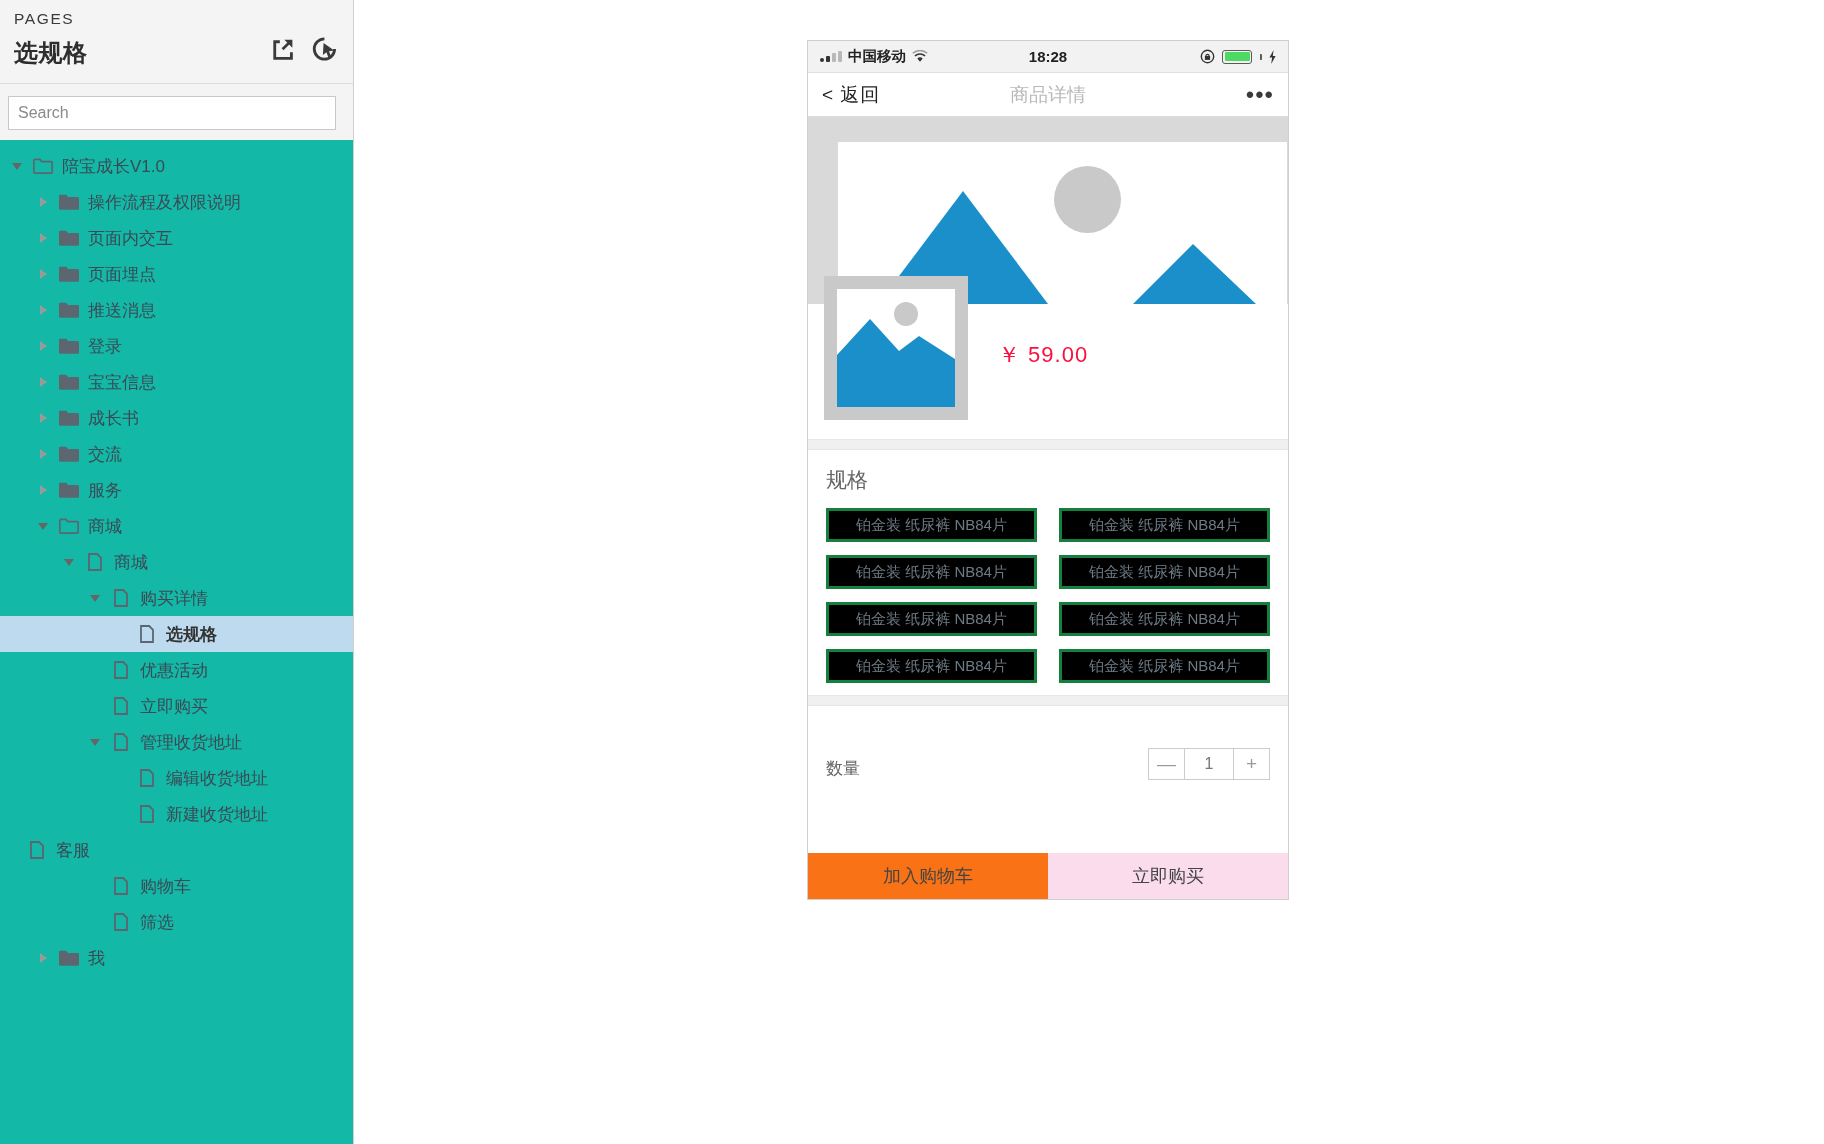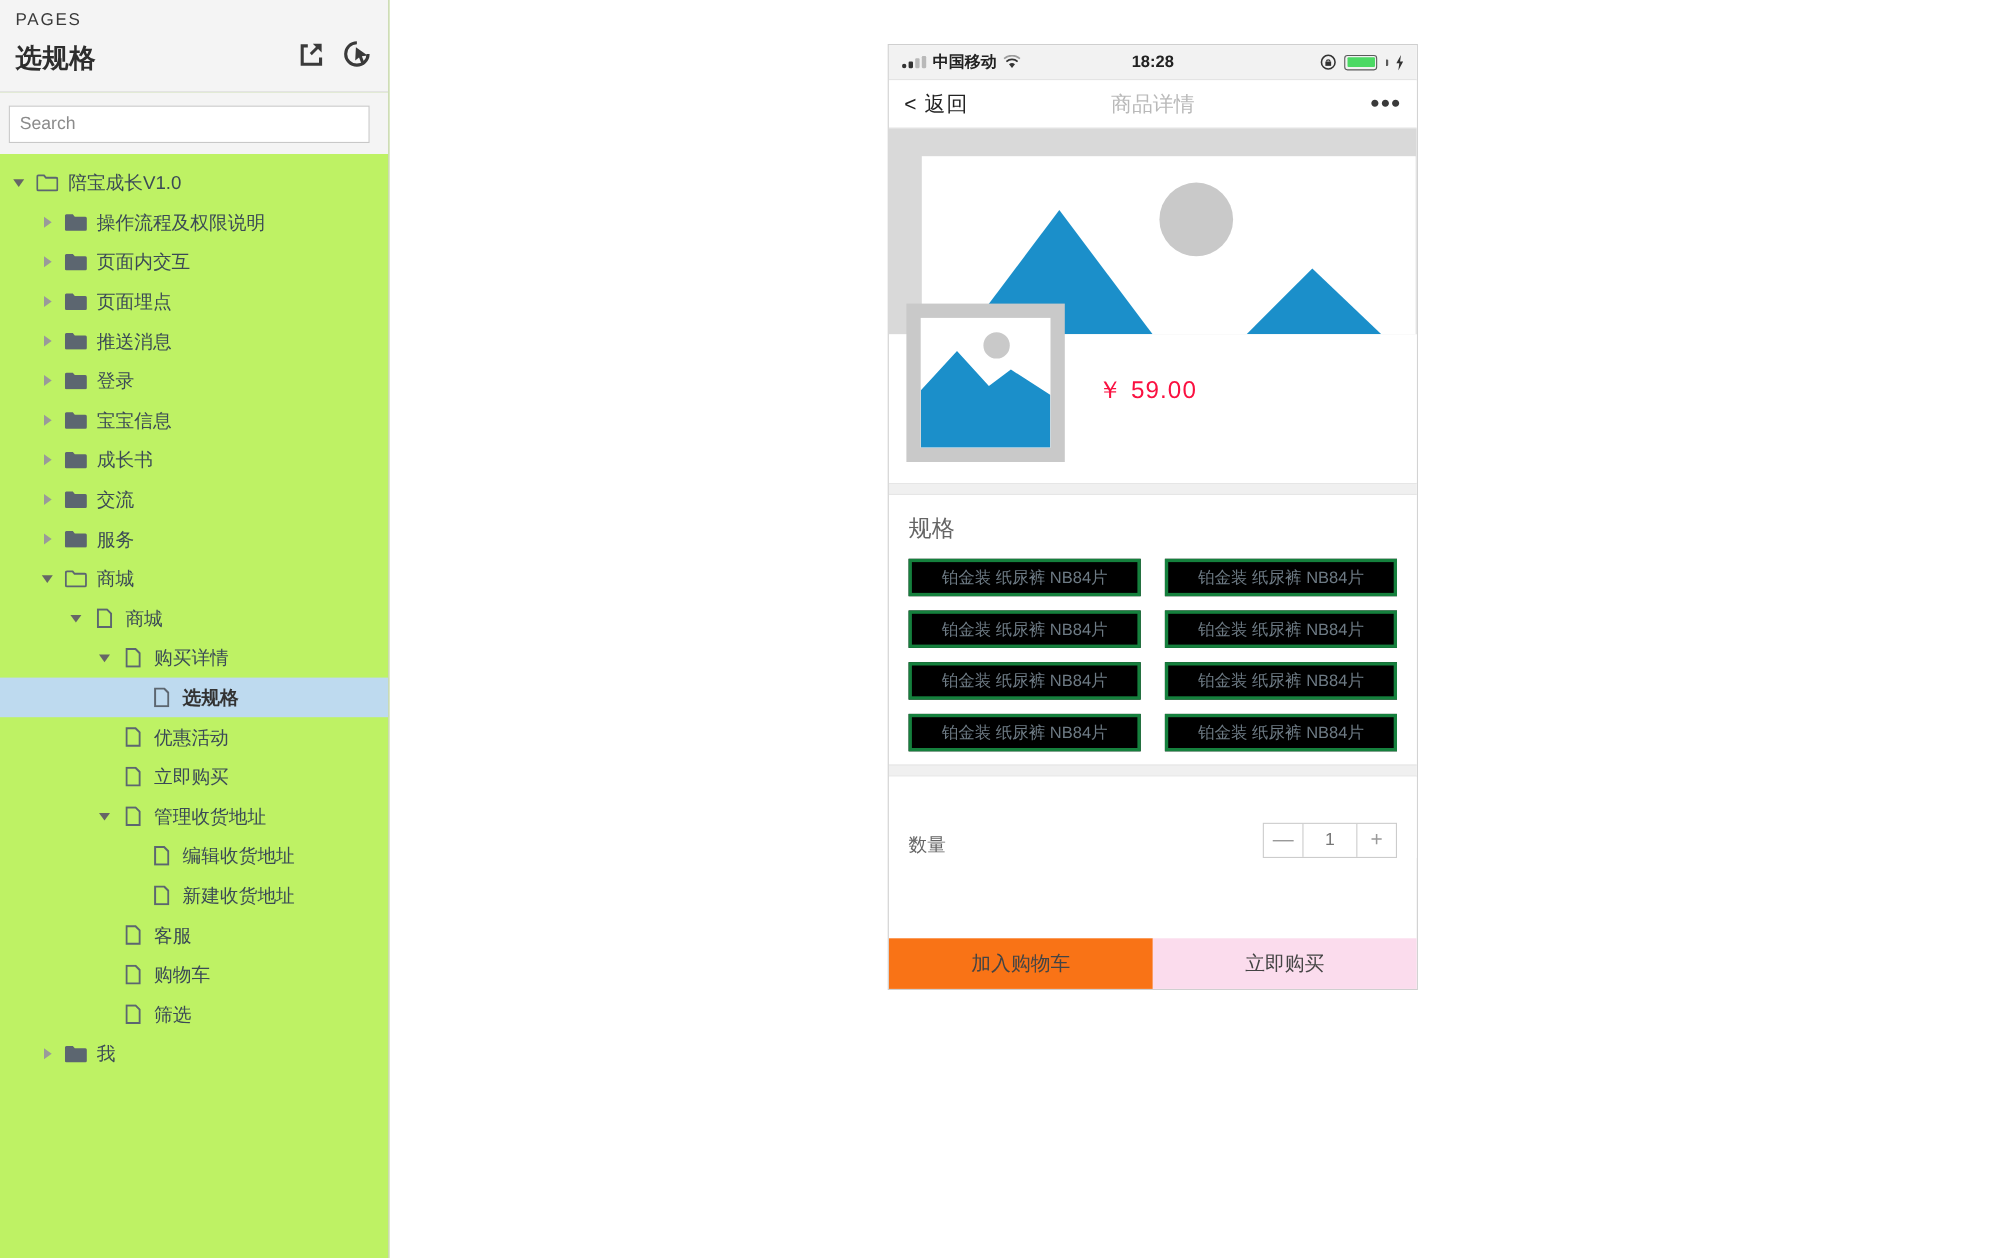--- a/index.html
+++ b/index.html
@@ -8,21 +8,21 @@
     background: #ffffff;
     font-family: "Liberation Sans", "DejaVu Sans", sans-serif;
     overflow: hidden;
   }
   .root { position: relative; width: 1824px; height: 1144px; }
 
   
   .sidebar {
     position: absolute; left: 0; top: 0;
     width: 354px; height: 1144px;
-    background: #bef264;
+    background: #14b8a6;
     border-right: 1px solid #d0d0d0;
     overflow: hidden;
   }
   .sb-header {
     height: 84px;
     padding: 8px 14px 0 14px;
     background: #f4f4f4;
     position: relative;
     border-bottom: 1px solid #dcdcdc;
   }
@@ -414,21 +414,21 @@
         </div>
         <div class="tree-row" style="padding-left: 110px;">
           <div class="arrow-slot"></div>
           <div class="icon-slot">
             <svg width="14" height="18" viewBox="0 0 14 18">
               <path d="M1 1 H9.2 L13 4.8 V17 H1 Z" fill="none" stroke="#5c6670" stroke-width="1.8"></path>
             </svg>
           </div>
           <div class="tr-label">新建收货地址</div>
         </div>
-        <div class="tree-row" style="padding-left: 84px;">
+        <div class="tree-row" style="">
           <div class="arrow-slot"></div>
           <div class="icon-slot">
             <svg width="14" height="18" viewBox="0 0 14 18">
               <path d="M1 1 H9.2 L13 4.8 V17 H1 Z" fill="none" stroke="#5c6670" stroke-width="1.8"></path>
             </svg>
           </div>
           <div class="tr-label">客服</div>
         </div>
         <div class="tree-row" style="padding-left: 84px;">
           <div class="arrow-slot"></div>

